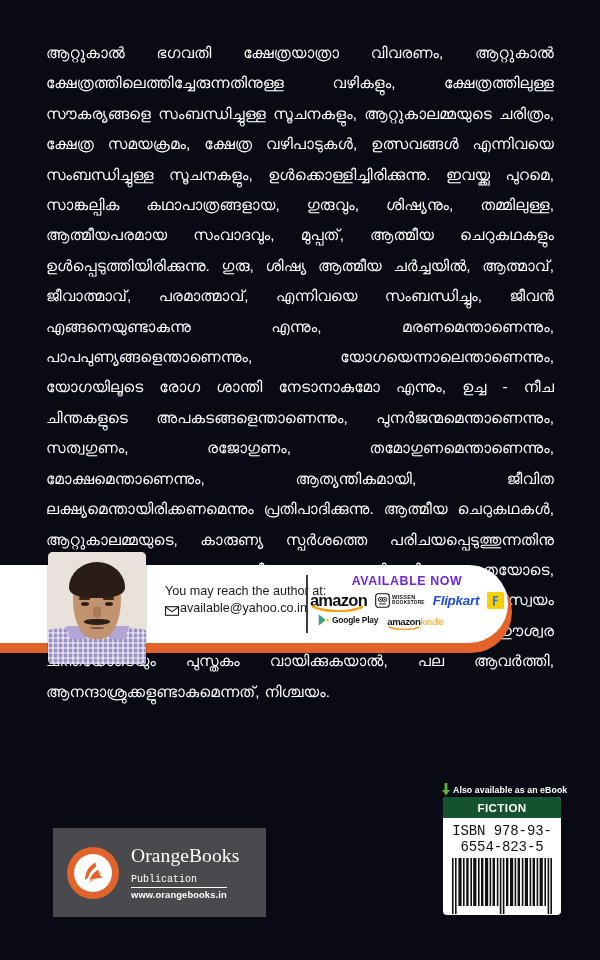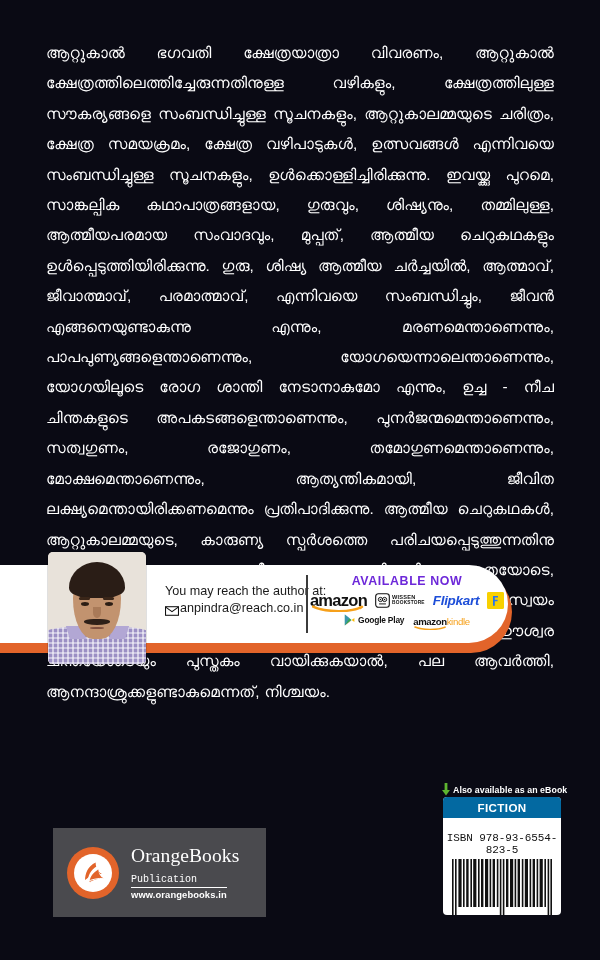--- a/index.html
+++ b/index.html
@@ -160,21 +160,20 @@
   .store-row {
     display: flex;
     align-items: center;
     justify-content: center;
     gap: 8px;
     margin-top: 4px;
   }
   .store-row2 {
     display: flex;
     align-items: center;
-    justify-content: center;
     gap: 9px;
     margin-top: 3px;
   }
   .amazon-logo { position: relative; line-height: 1; }
   .amazon-word {
     font-size: 16.5px; font-weight: bold; color: #111;
     letter-spacing: -0.7px; display: block;
   }
   .amazon-smile {
     position: absolute; left: 2px; bottom: -3px; width: 52px; height: 7px;
@@ -244,28 +243,28 @@
   .ebook-txt { font-size: 8.8px; font-weight: bold; color: #ffffff; letter-spacing: 0.05px;}
   .bc-box {
     position: absolute;
     left: 443px; top: 797px;
     width: 118px; height: 118px;
     background: #ffffff;
     border-radius: 4px;
     overflow: hidden;
   }
   .bc-genre {
-    height: 21px; background: #0369a1; color: #ffffff;
+    height: 21px; background: #14532d; color: #ffffff;
     font-size: 11.6px; font-weight: bold; letter-spacing: 0.4px;
     display: flex; align-items: center; justify-content: center;
   }
   .bc-isbn {
     font-family: "Liberation Mono", monospace;
-    font-size: 11px; color: #111; text-align: center;
-    margin-top: 14px; letter-spacing: -0.1px;
+    font-size: 14px; color: #111; text-align: center;
+    margin-top: 5px; letter-spacing: -0.1px;
   }
   .bc-bars {
     margin: 3px auto 0; width: 100px; height: 56px;
     display: flex; align-items: stretch;
   }
   .bc-digits {
     display: flex; align-items: baseline; justify-content: center;
     gap: 2px; margin-top: 1px;
     font-family: "Liberation Mono", monospace;
     font-size: 10.4px; color: #111; font-weight: bold;
@@ -286,21 +285,21 @@
 
       <div class="reach">
         <div>You may reach the author at:</div>
         <div class="email-row">
           <span class="env-icon">
             <svg viewBox="0 0 16 11" width="14" height="10">
               <rect x="0.6" y="0.6" width="14.8" height="9.8" fill="#fff" stroke="#111" stroke-width="1.2"></rect>
               <path d="M0.8 1 L8 6.3 L15.2 1" fill="none" stroke="#111" stroke-width="1.2"></path>
             </svg>
           </span>
-          <span>anpindra@reach.co.in</span>
+          <span>available@yahoo.co.in</span>
         </div>
       </div>
 
       <div class="divider"></div>
 
       <div class="avail">
         <div class="avail-title">AVAILABLE NOW</div>
 
         <div class="store-row">
           <span class="amazon-logo">

